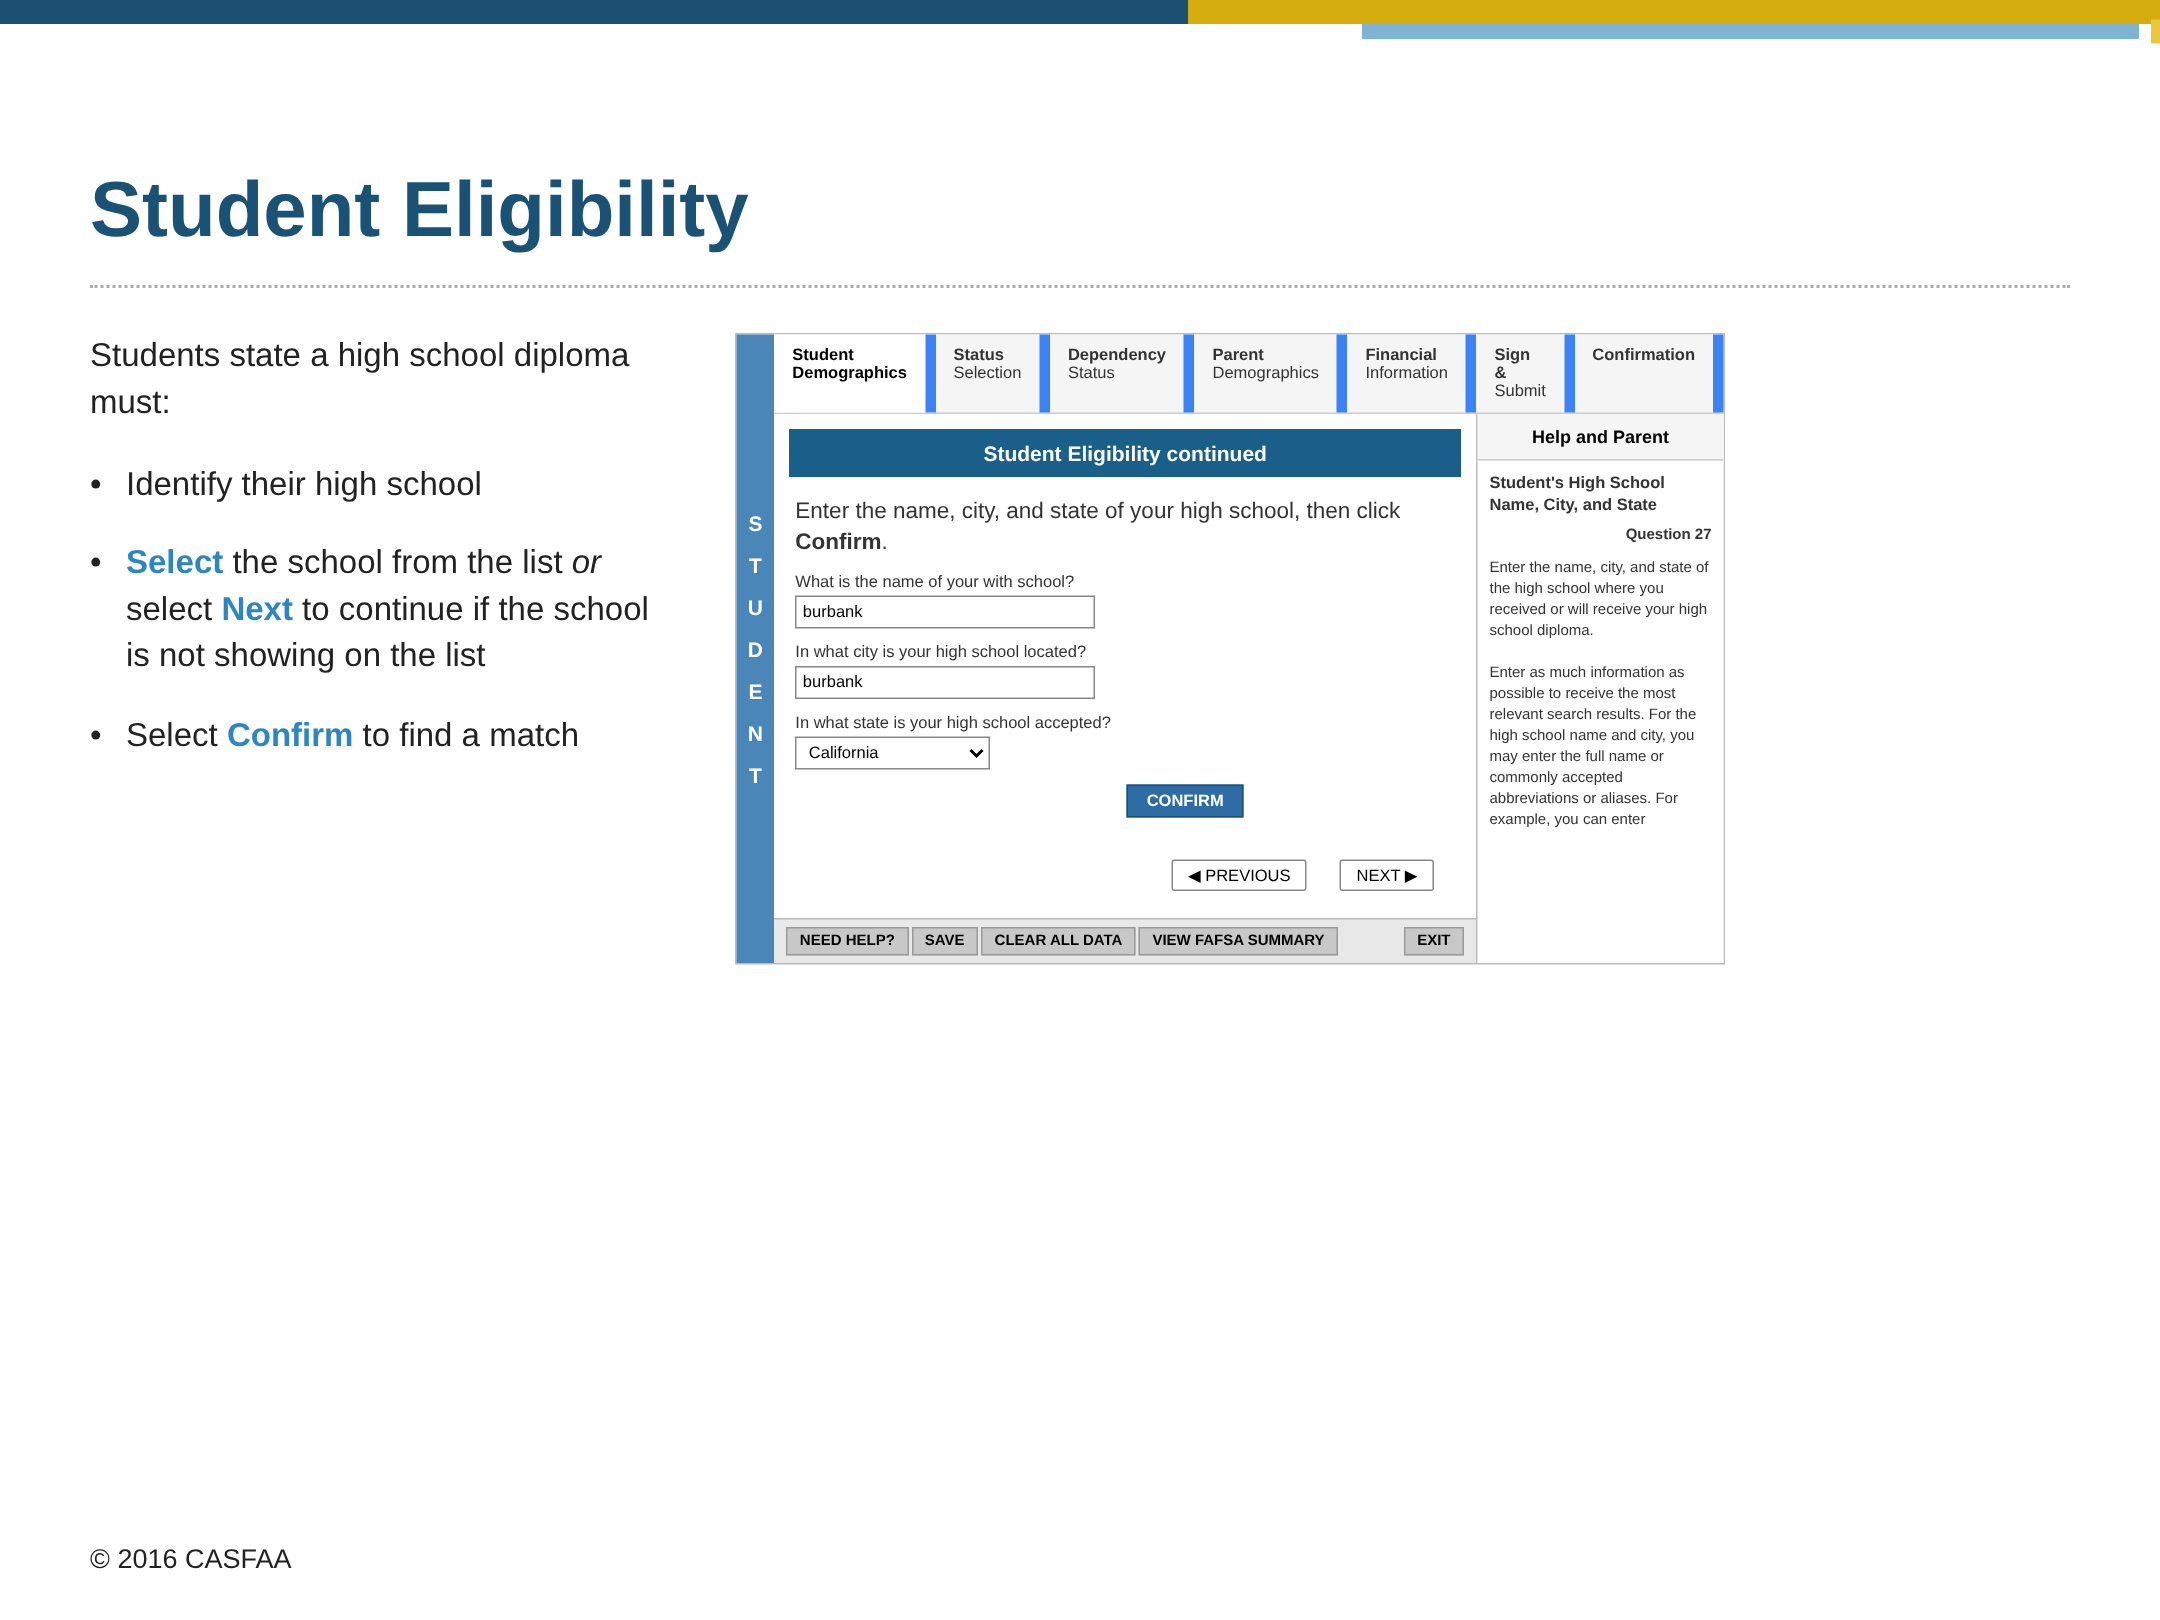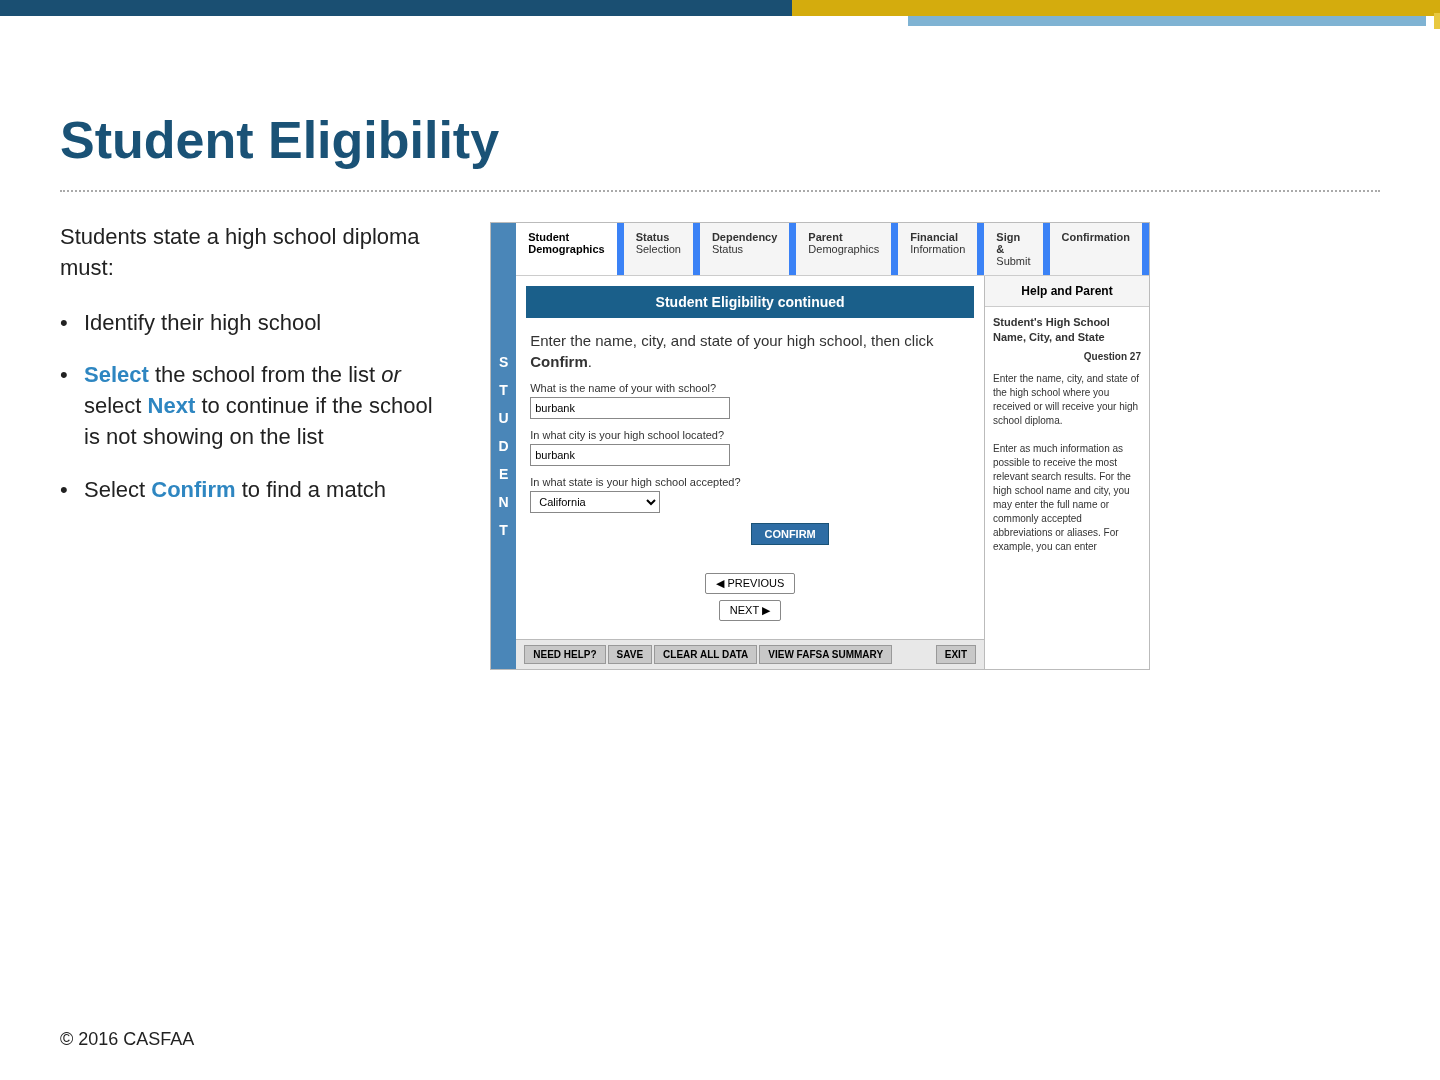--- a/index.html
+++ b/index.html
@@ -203,24 +203,23 @@
       font-weight: bold;
       cursor: pointer;
       margin-left: 60px;
       margin-bottom: 12px;
     }
 
     
     .nav-buttons-row {
       display: flex;
       align-items: center;
-      gap: 6px;
+      gap: 22px;
       padding: 6px 14px;
       justify-content: flex-end;
-      flex-direction: column;
     }
     .nav-prev-btn, .nav-next-btn {
       background: #fff;
       border: 1px solid #888;
       padding: 3px 10px;
       font-size: 11px;
       cursor: pointer;
       border-radius: 2px;
     }
 

